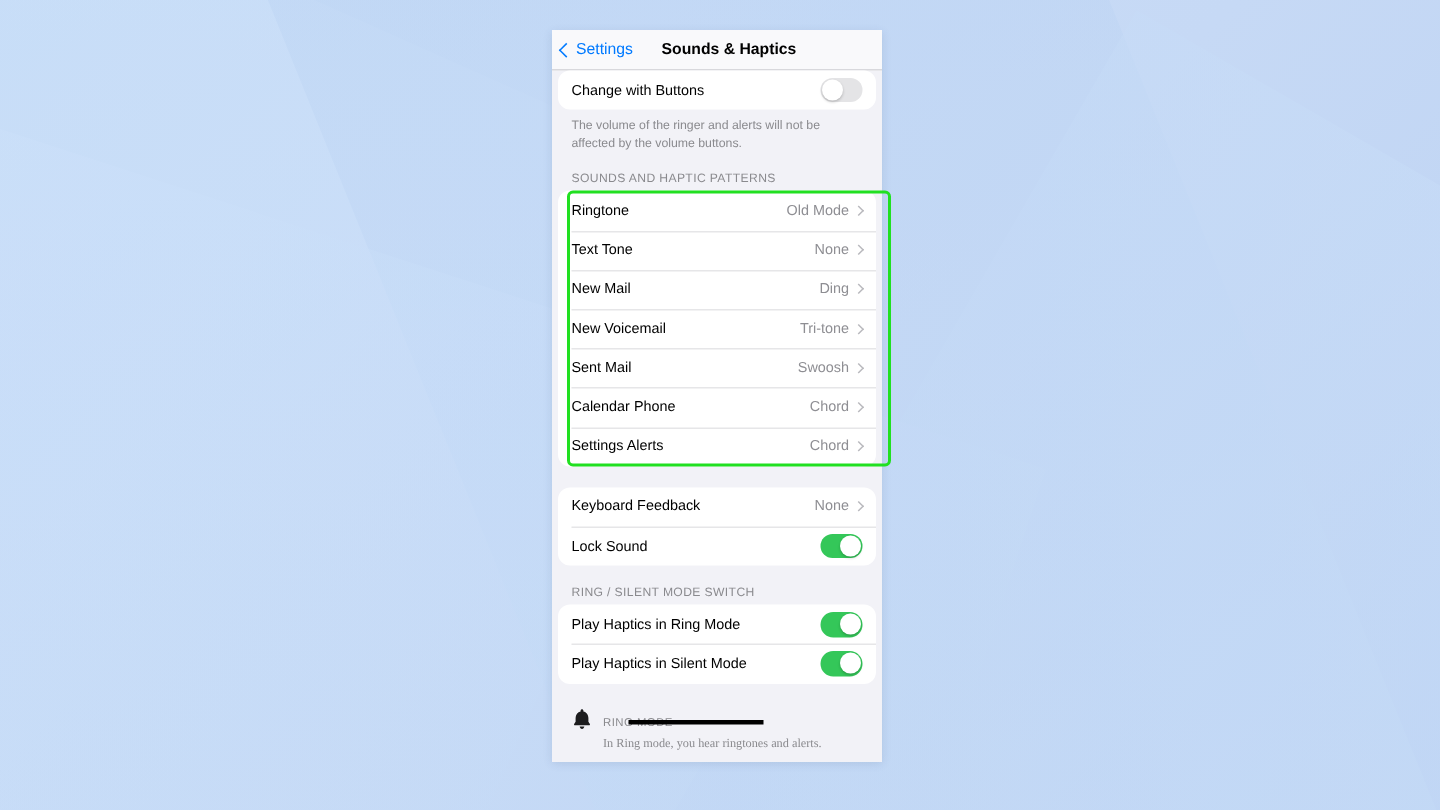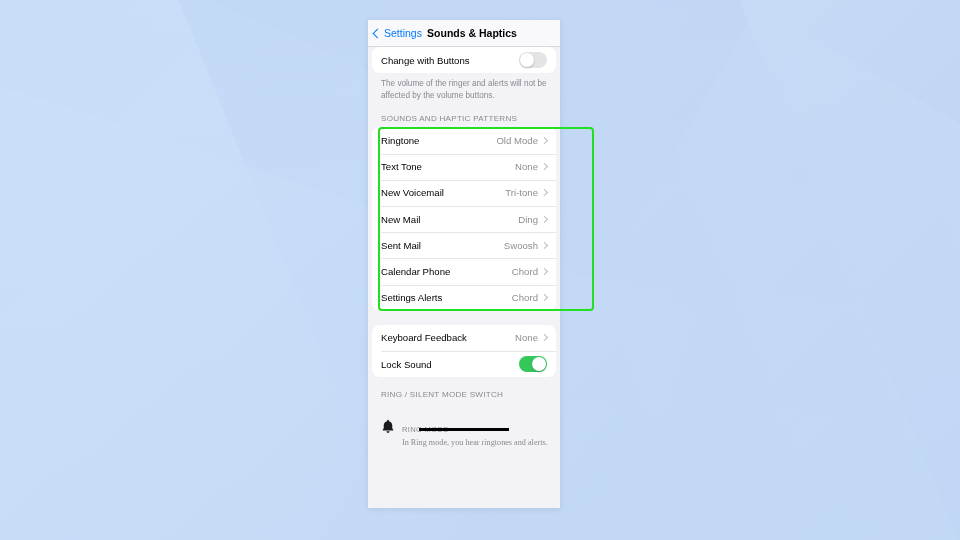--- a/index.html
+++ b/index.html
@@ -36,21 +36,21 @@
   .f4 {
     top: 120px; right: -220px; width: 640px; height: 700px;
     background: linear-gradient(40deg, #c0d6f4 0%, #cbe0f9 100%);
     transform: rotate(30deg);
   }
 
   
   .phone {
     position: absolute;
     left: 368px; top: 20px;
-    width: 192px; height: 488px;
+    width: 220px; height: 488px;
     background: #f2f2f7;
     overflow: hidden;
     box-shadow: 0 1px 6px rgba(60,80,120,.14);
   }
 
   
   .navbar {
     height: 27px;
     background: #f9f9fb;
     border-bottom: .5px solid #d8d8dc;
@@ -231,27 +231,27 @@
         <span class="row-label">Ringtone</span>
         <span class="row-value">Old Mode</span>
         <span class="chev"></span>
       </div>
       <div class="row">
         <span class="row-label">Text Tone</span>
         <span class="row-value">None</span>
         <span class="chev"></span>
       </div>
       <div class="row">
+        <span class="row-label">New Mail</span>
+        <span class="row-value">Ding</span>
+        <span class="chev"></span>
+      </div>
+      <div class="row">
         <span class="row-label">New Voicemail</span>
         <span class="row-value">Tri-tone</span>
-        <span class="chev"></span>
-      </div>
-      <div class="row">
-        <span class="row-label">New Mail</span>
-        <span class="row-value">Ding</span>
         <span class="chev"></span>
       </div>
       <div class="row">
         <span class="row-label">Sent Mail</span>
         <span class="row-value">Swoosh</span>
         <span class="chev"></span>
       </div>
       <div class="row">
         <span class="row-label">Calendar Phone</span>
         <span class="row-value">Chord</span>
@@ -274,20 +274,34 @@
       </div>
       <div class="row">
         <span class="row-label">Lock Sound</span>
         <span class="toggle on">
           <span class="knob"></span>
         </span>
       </div>
     </div>
 
     <div class="section-header">RING / SILENT MODE SWITCH</div>
+    <div class="card">
+      <div class="row">
+        <span class="row-label">Play Haptics in Ring Mode</span>
+        <span class="toggle on">
+          <span class="knob"></span>
+        </span>
+      </div>
+      <div class="row">
+        <span class="row-label">Play Haptics in Silent Mode</span>
+        <span class="toggle on">
+          <span class="knob"></span>
+        </span>
+      </div>
+    </div>
 
     <div style="height:11px"></div>
 
     <div class="ringmode">
       <span class="bell-icon">
         <svg width="14" height="15" viewBox="0 0 24 26">
           <path fill="#1c1c1e" d="M12 1.5c-.9 0-1.6.7-1.6 1.6v.9C6.9 4.8 4.6 7.9 4.6 11.6v4.3l-1.7 2.6c-.4.6 0 1.5.8 1.5h16.6c.8 0 1.2-.9.8-1.5l-1.7-2.6v-4.3c0-3.7-2.3-6.8-5.8-7.6v-.9c0-.9-.7-1.6-1.6-1.6z"></path>
           <path fill="#1c1c1e" d="M9.3 21.3c.3 1.7 1.4 2.9 2.7 2.9s2.4-1.2 2.7-2.9z"></path>
         </svg>
       </span>

